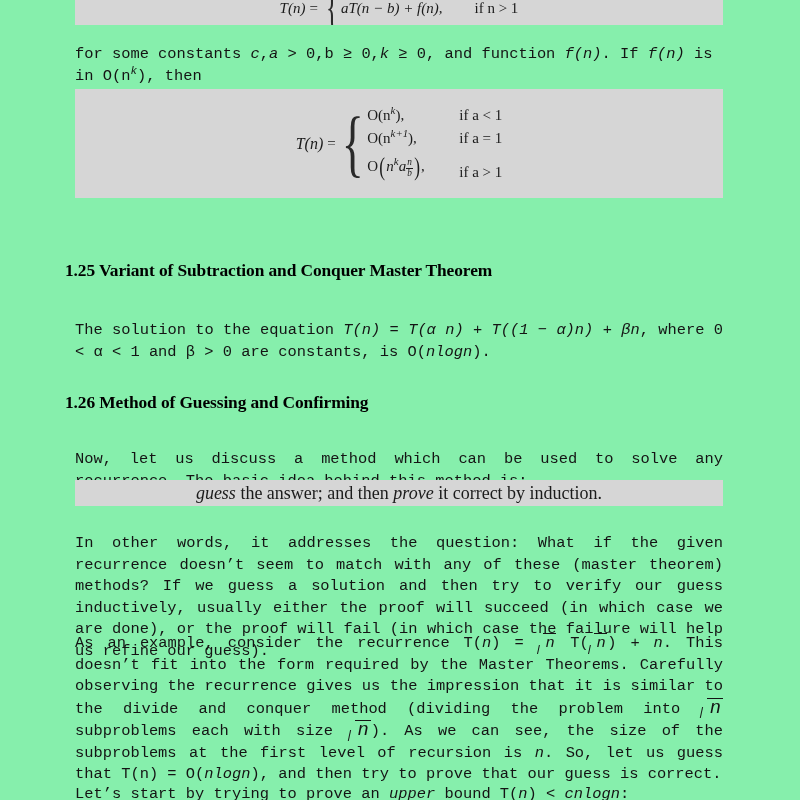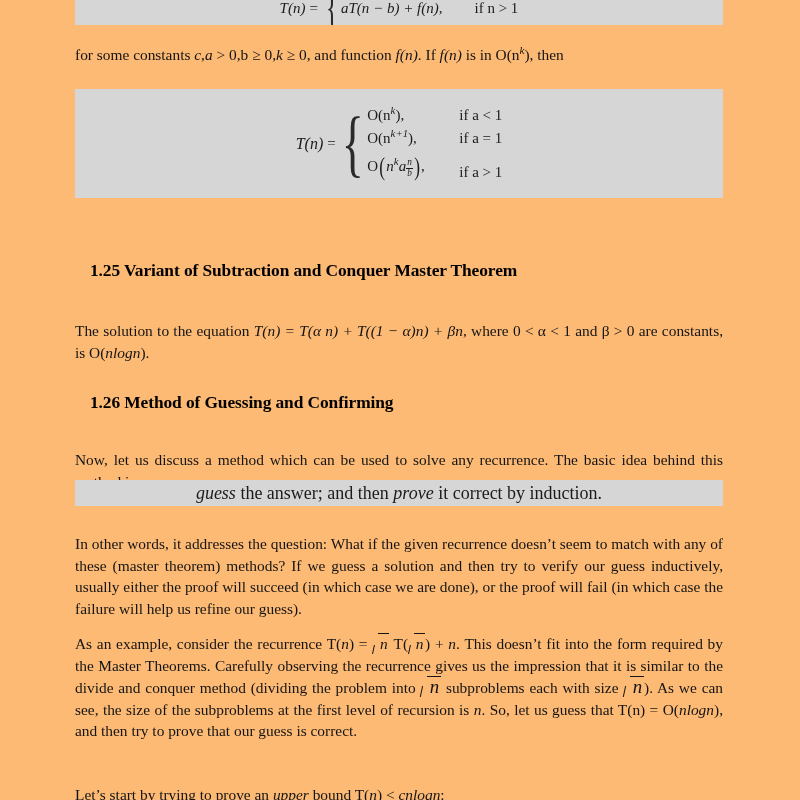--- a/index.html
+++ b/index.html
@@ -11,21 +11,21 @@
     width: 800px;
     height: 800px;
     overflow: hidden;
     font-family: "Liberation Serif", "DejaVu Serif", serif;
     color: #111111;
   }
   .page {
     position: relative;
     width: 800px;
     height: 800px;
-    background: #fdba74;
+    background: #86efac;
   }
 
   
   .shaded {
     position: absolute;
     left: 75px;
     width: 648px;
     background: #d6d6d6;
     box-sizing: border-box;
     display: flex;
@@ -51,26 +51,27 @@
   
   .para {
     position: absolute;
     left: 75px;
     width: 648px;
     font-size: 15.4px;
     line-height: 21.5px;
     text-align: justify;
     text-justify: inter-word;
     color: #141414;
+    font-family: Liberation Mono, monospace;
   }
   .para.nojustify { text-align: left; }
 
   .heading {
     position: absolute;
-    left: 90px;
+    left: 65px;
     width: 648px;
     font-size: 17.4px;
     font-weight: bold;
     color: #000000;
     letter-spacing: -0.1px;
   }
 
   #para-constants  { top: 44px; }
   #heading-125     { top: 246px; }
   #para-125        { top: 292px; margin-top: 28px; }

